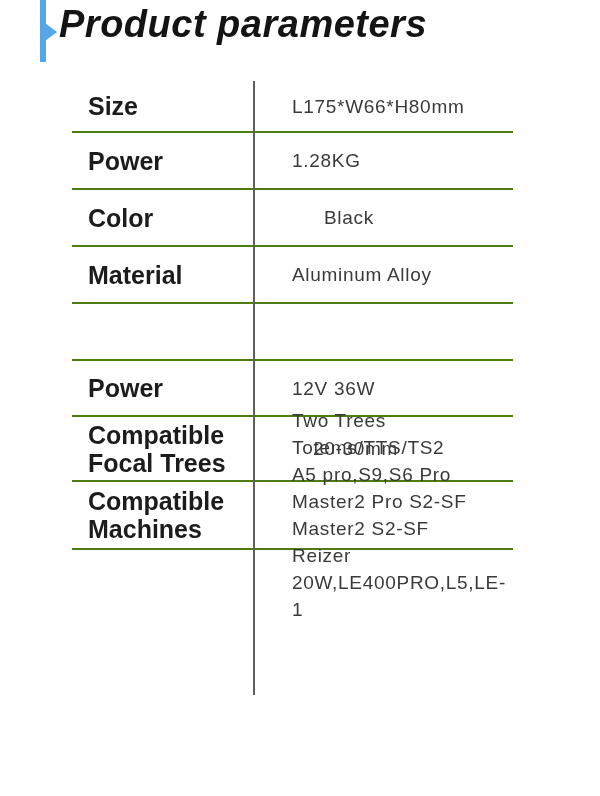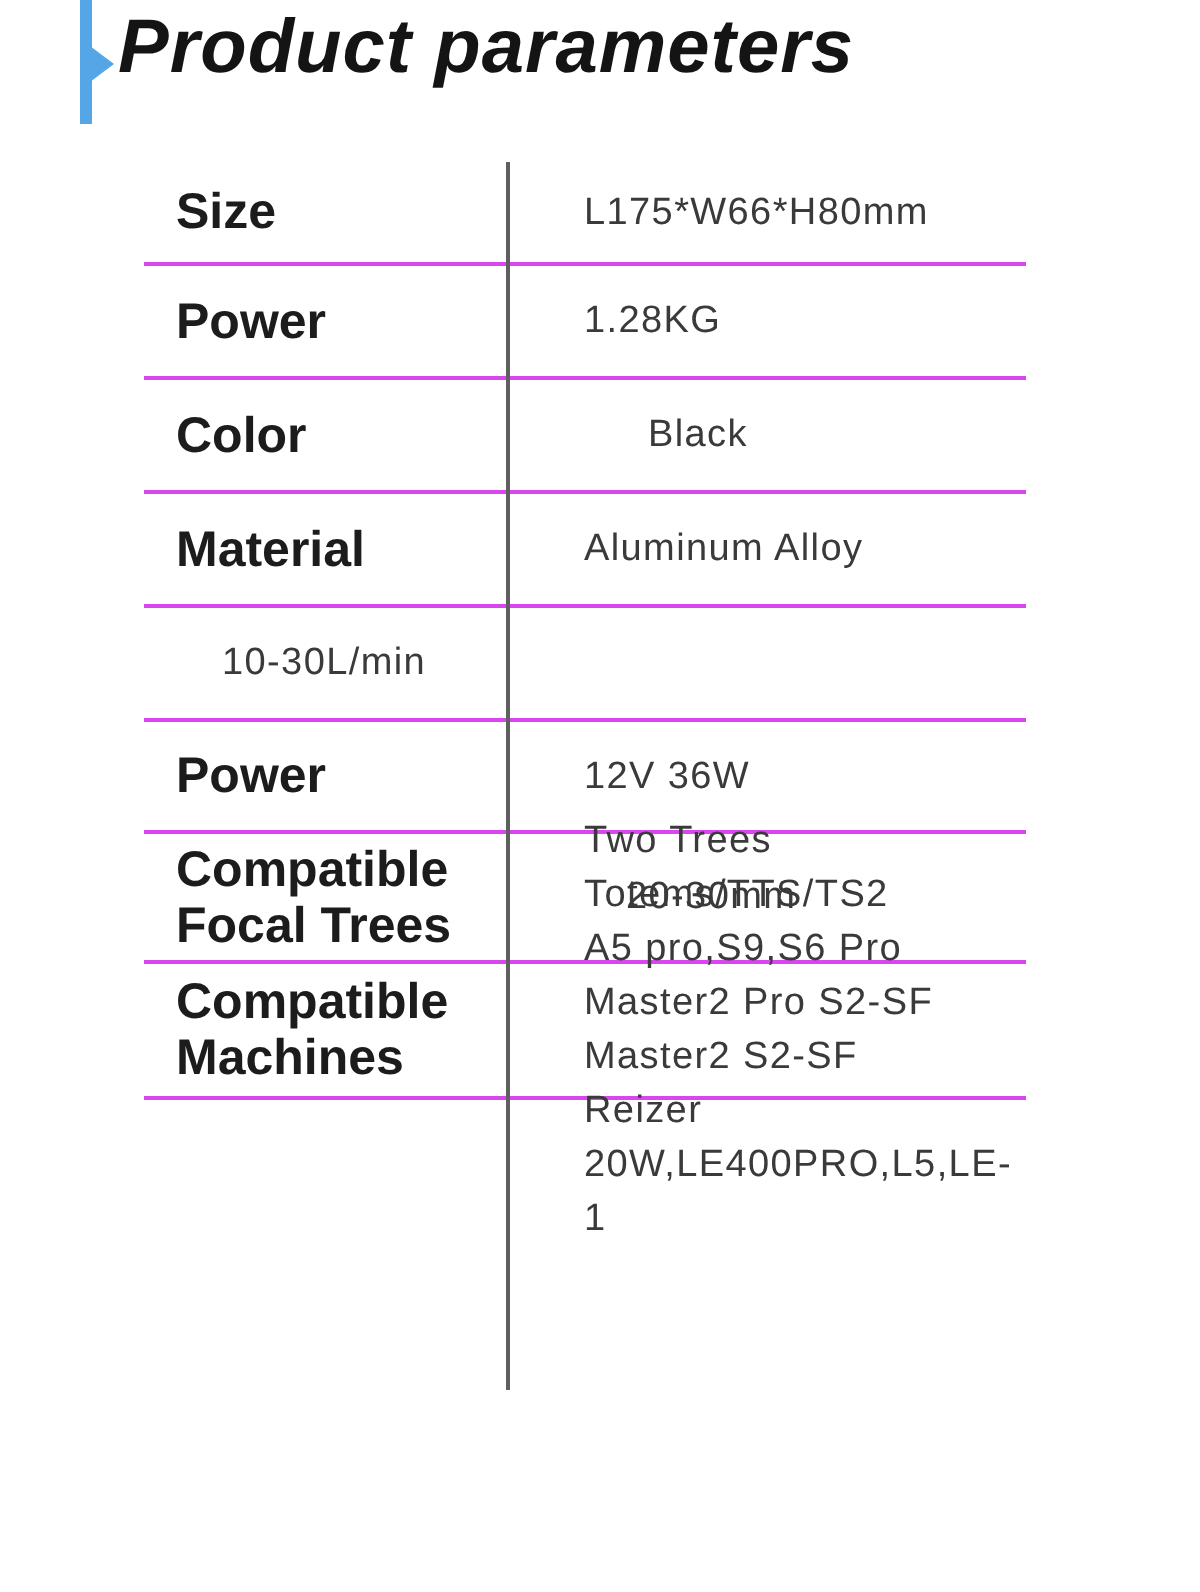--- a/index.html
+++ b/index.html
@@ -49,21 +49,21 @@
   .spec-table {
     position: absolute;
     left: 72px; top: 81px;
     width: 441px; height: 614px;
   }
   .rows { position: absolute; inset: 0; display: flex; flex-direction: column; }
   .row {
     display: flex;
     align-items: center;
     box-sizing: border-box;
-    border-bottom: 2px solid #d946ef;
+    border-bottom: 2px solid #4d7c0f;
   }
   .row:nth-child(1) { height: 52px; }
   .row:nth-child(2) { height: 57px; }
   .row:nth-child(3) { height: 57px; gap: 32px; }
   .row:nth-child(4) { height: 57px; }
   .row:nth-child(5) { height: 57px; }
   .row:nth-child(6) { height: 56px; }
   .row:nth-child(7) { height: 65px; gap: 21px; }
   .row:nth-child(8) { height: 68px; }
   .row:nth-child(9) { height: 151px; border-bottom: none; }
@@ -119,21 +119,20 @@
       </div>
       <div class="row">
         <div class="cell-label">Color</div>
         <div class="cell-value">Black</div>
       </div>
       <div class="row">
         <div class="cell-label">Material</div>
         <div class="cell-value">Aluminum Alloy</div>
       </div>
       <div class="row">
-        <div class="cell-value">10-30L/min</div>
       </div>
       <div class="row">
         <div class="cell-label">Power</div>
         <div class="cell-value">12V 36W</div>
       </div>
       <div class="row">
         <div class="cell-label">Compatible Focal Trees</div>
         <div class="cell-value">20-30mm</div>
       </div>
       <div class="row">

